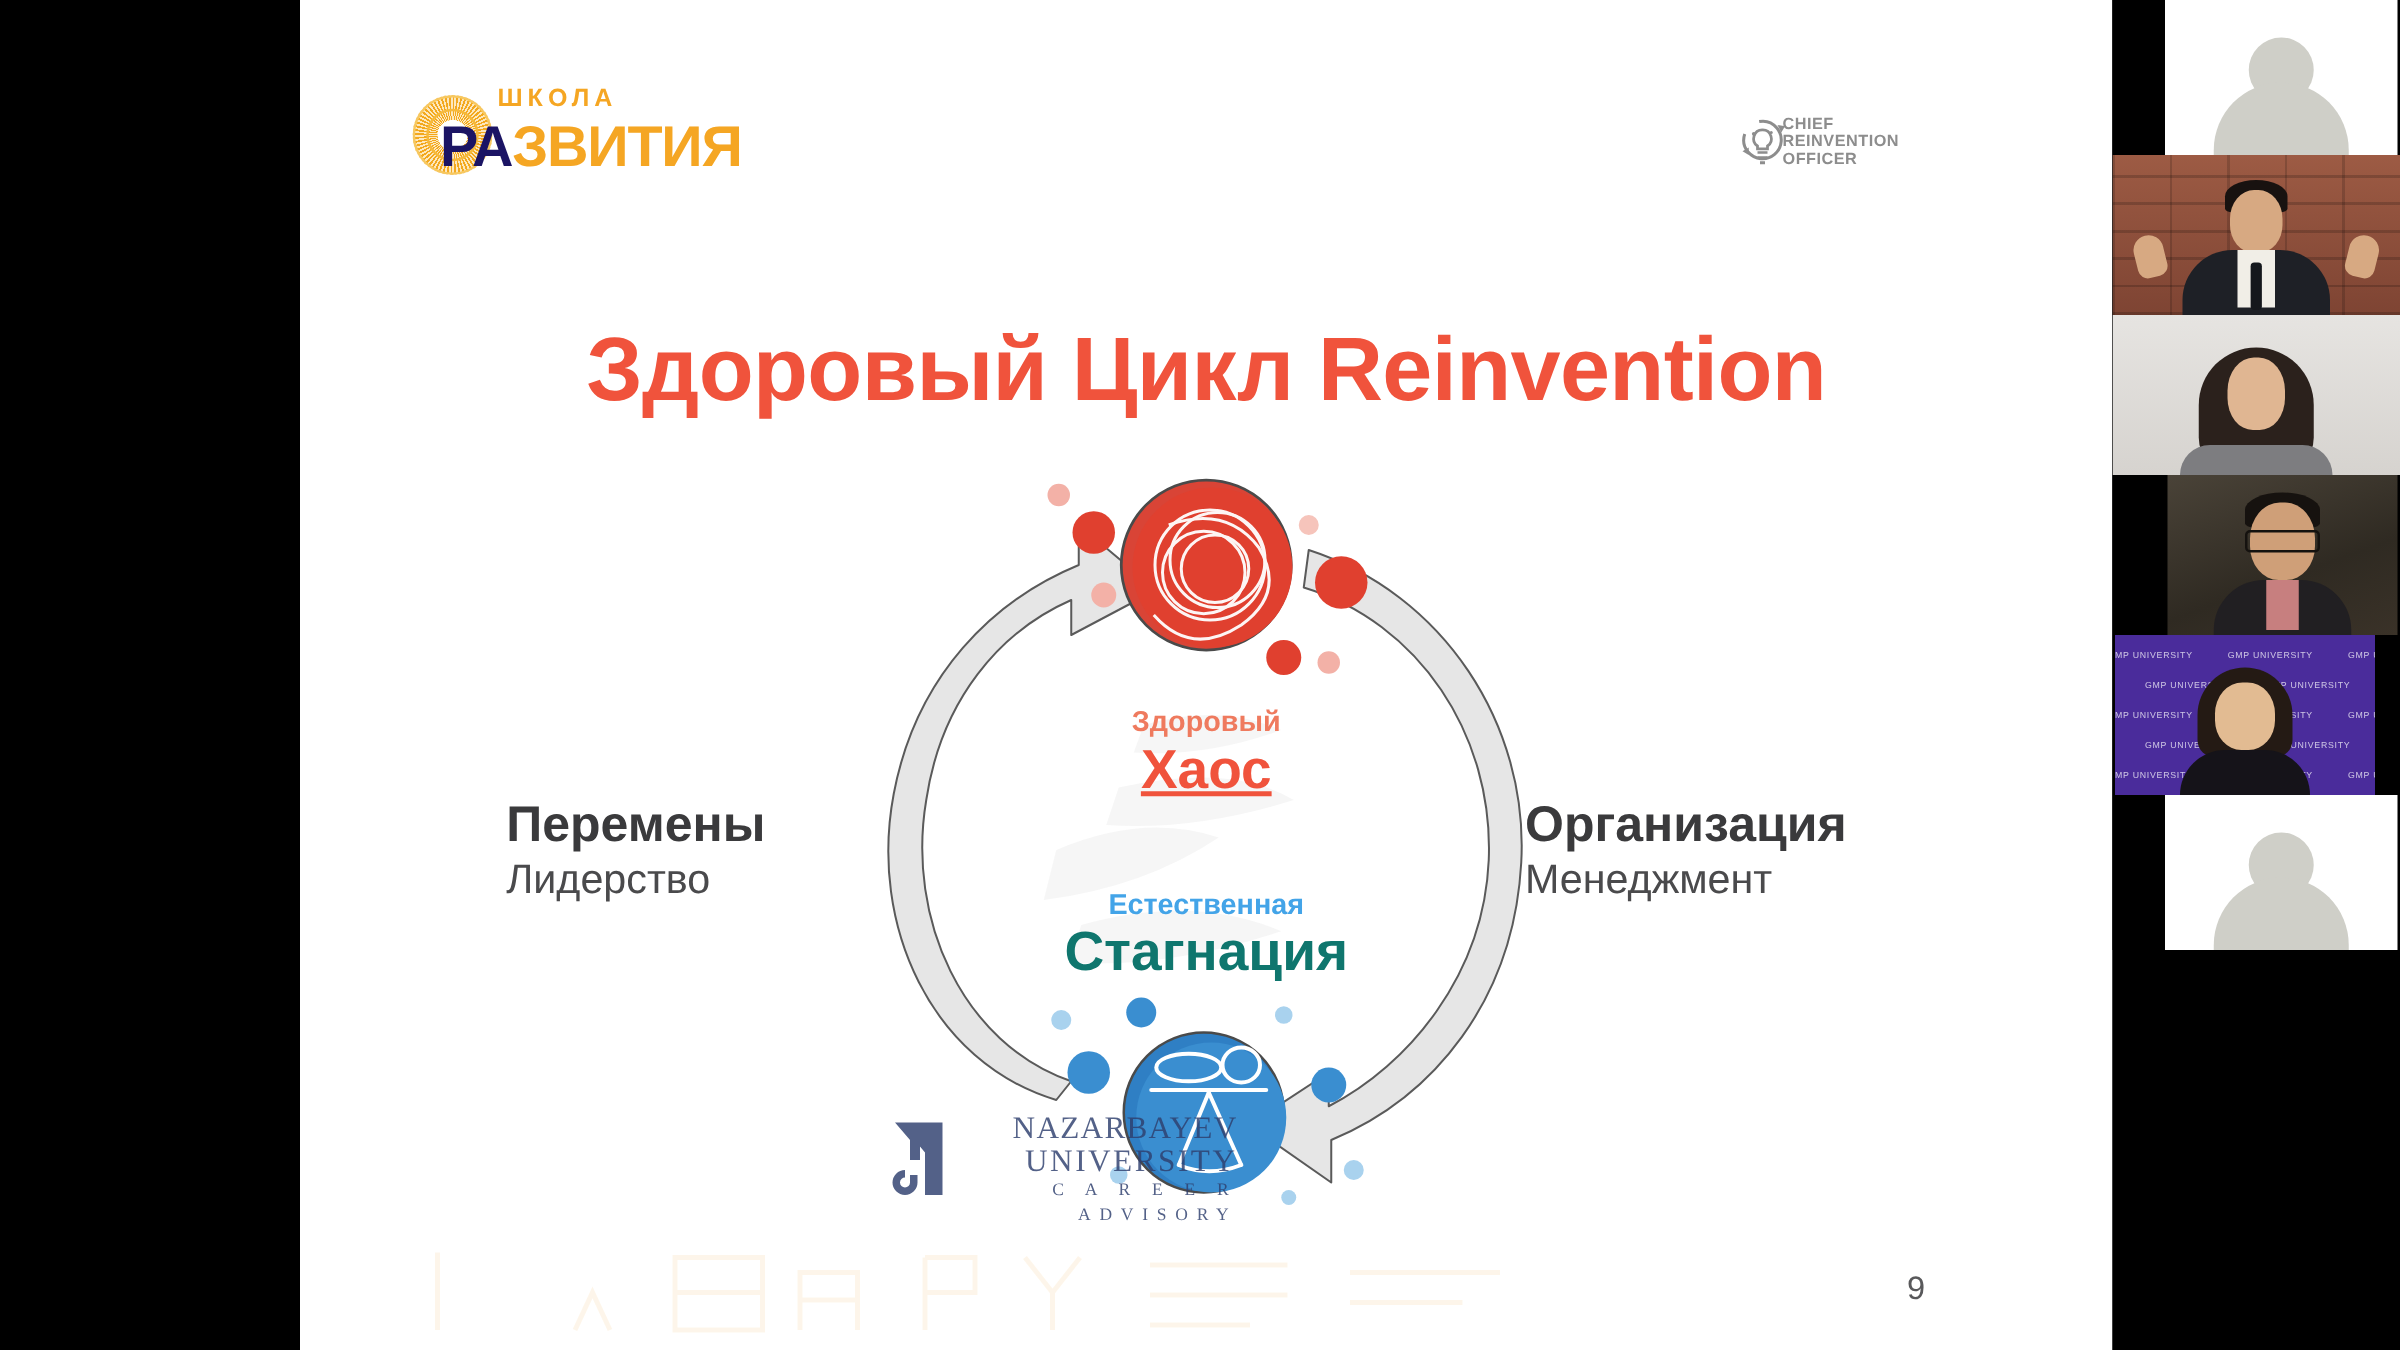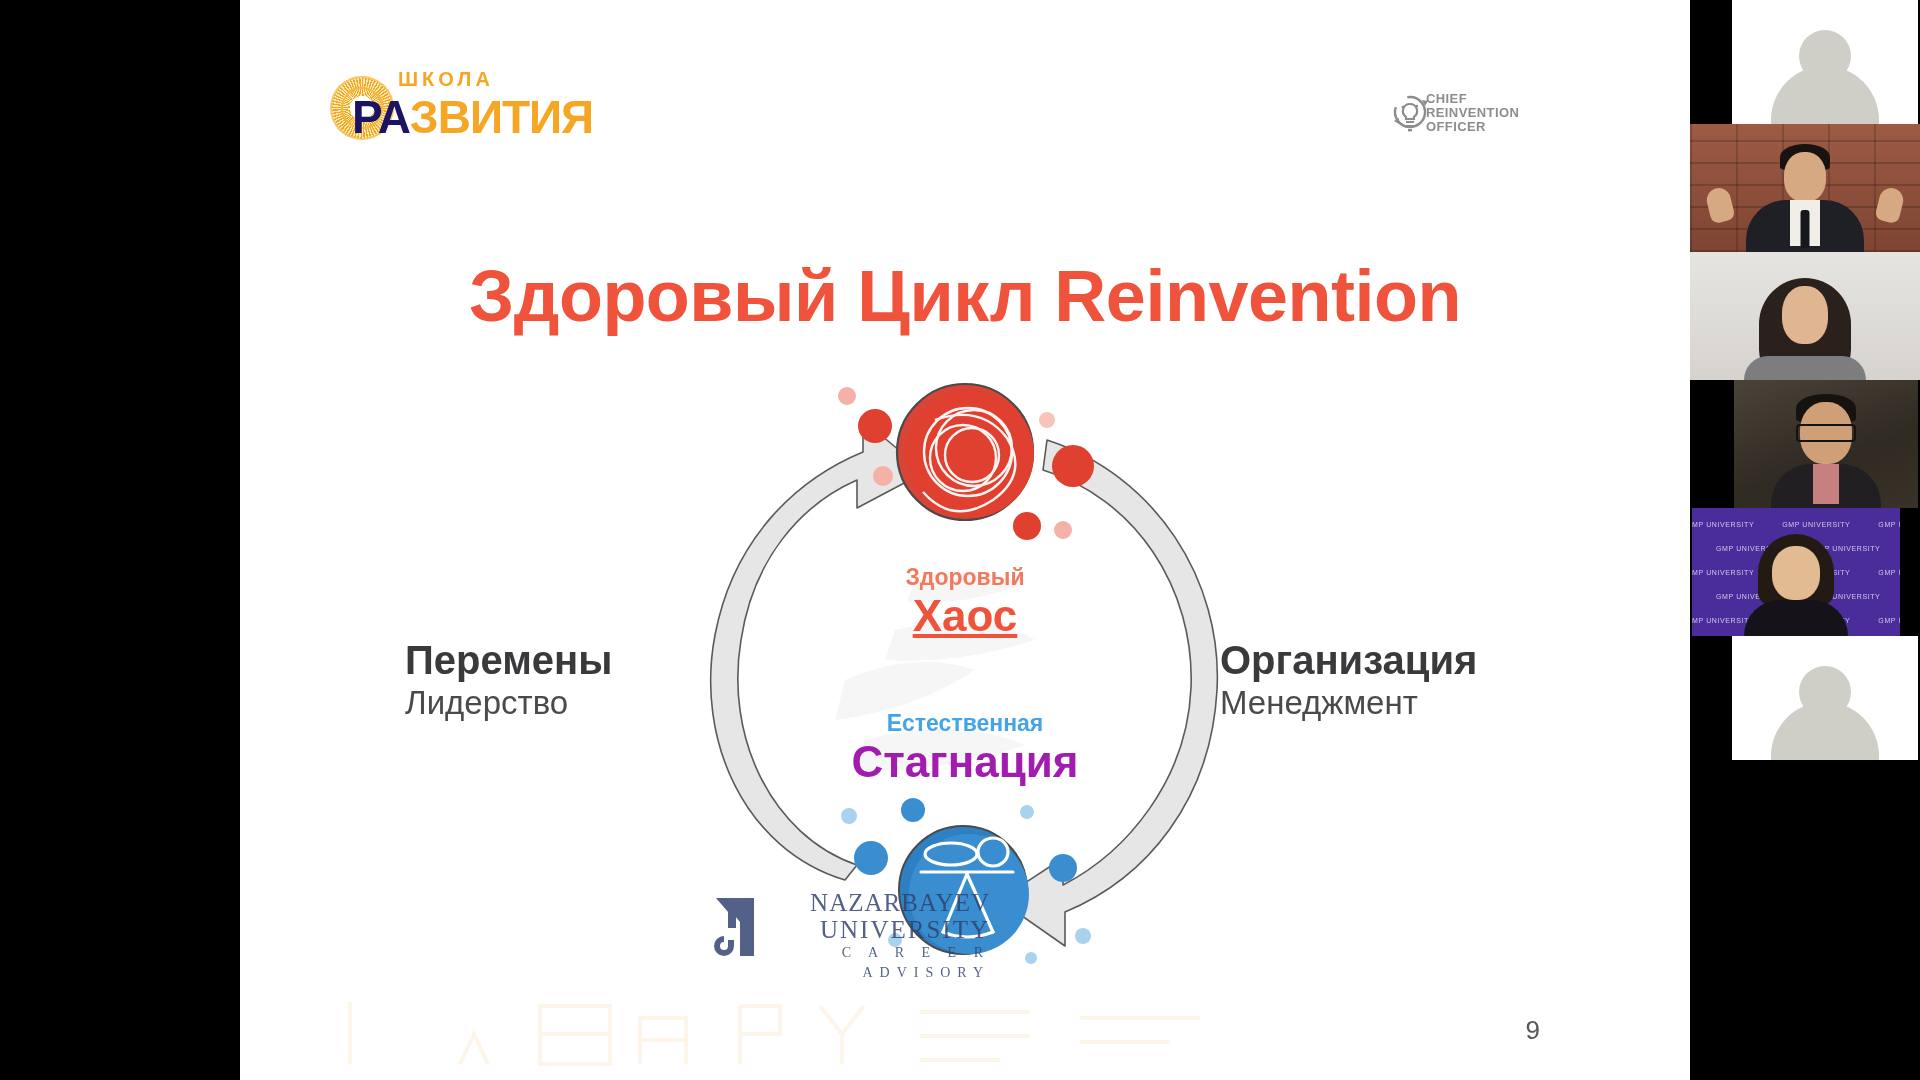--- a/index.html
+++ b/index.html
@@ -58,21 +58,21 @@
   #diagram svg{position:absolute;left:0;top:0;}
 
   .node-label{position:absolute;text-align:center;width:400px;left:170px;}
   .node-small{font-size:23px;font-weight:700;}
   .node-big{font-size:44px;font-weight:700;line-height:50px;}
   #chaos-label{top:160px;}
   #chaos-label .node-small{color:#ef7a5e;margin-top:24px;}
   #chaos-label .node-big{color:#f0533c;text-decoration:underline;}
   #stagn-label{top:330px;}
   #stagn-label .node-small{color:#43a4e8;}
-  #stagn-label .node-big{color:#a21caf;}
+  #stagn-label .node-big{color:#0f766e;}
 
   
   .side-label{position:absolute;}
   .side-top{font-size:40px;font-weight:800;color:#3a3a3c;line-height:46px;}
   .side-sub{font-size:33px;font-weight:300;color:#4a4a4c;line-height:40px;}
   #label-left{left:165px;top:637px;text-align:left;}
   #label-right{left:980px;top:637px;text-align:left;}
 
   
   #bottom-wm{

